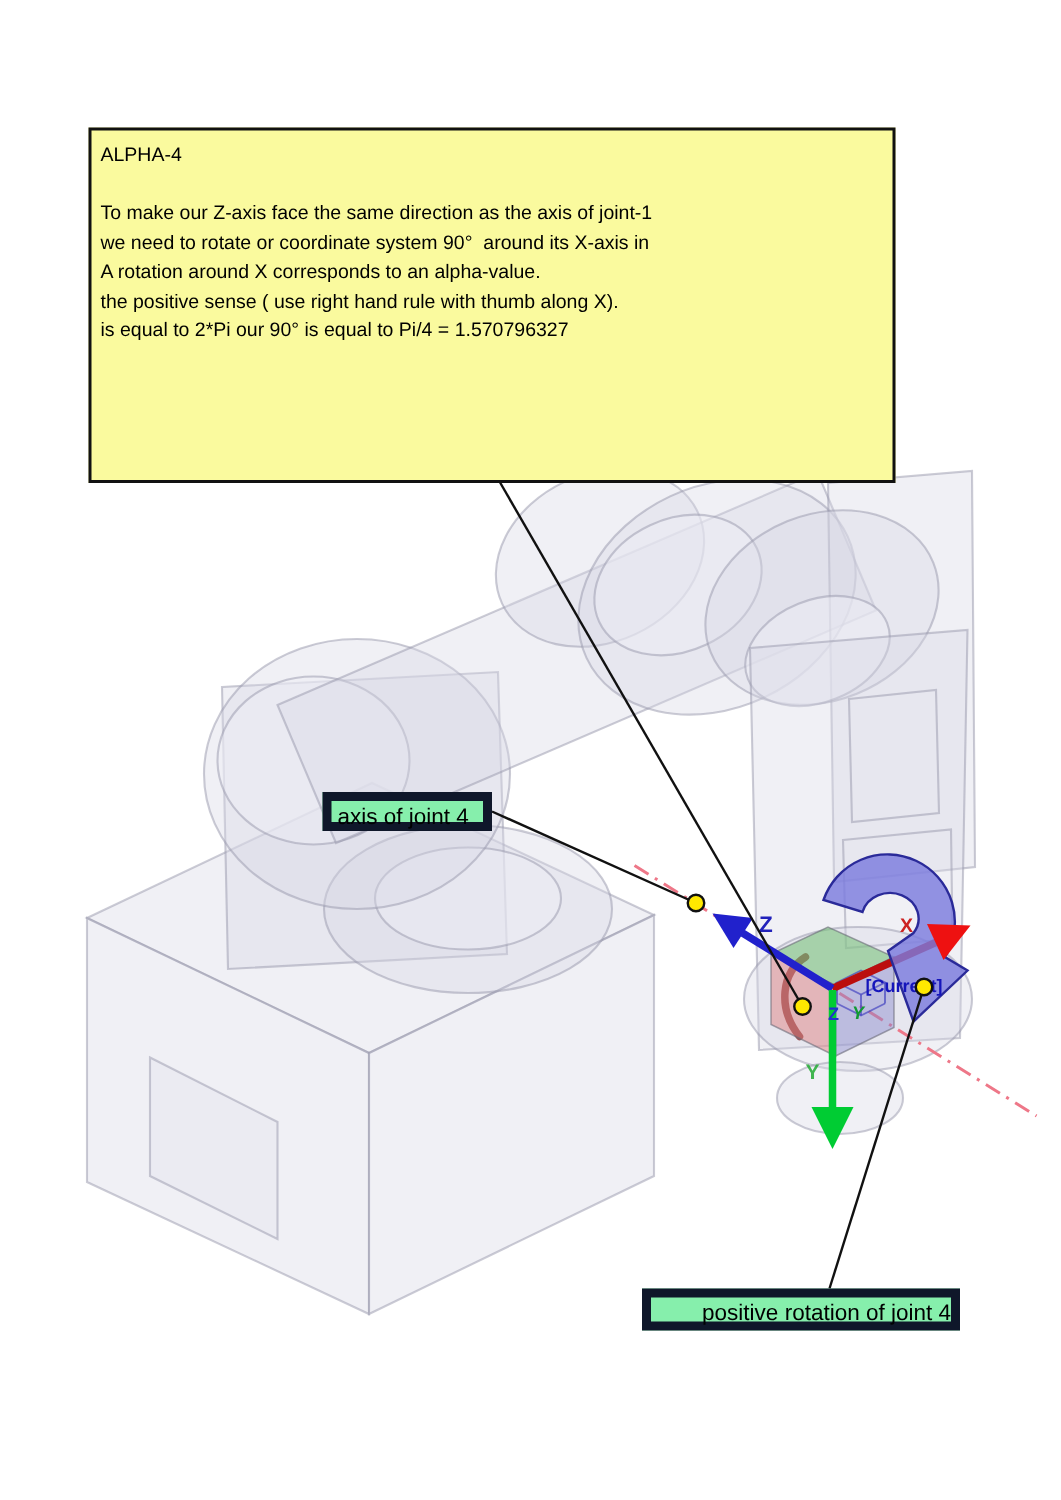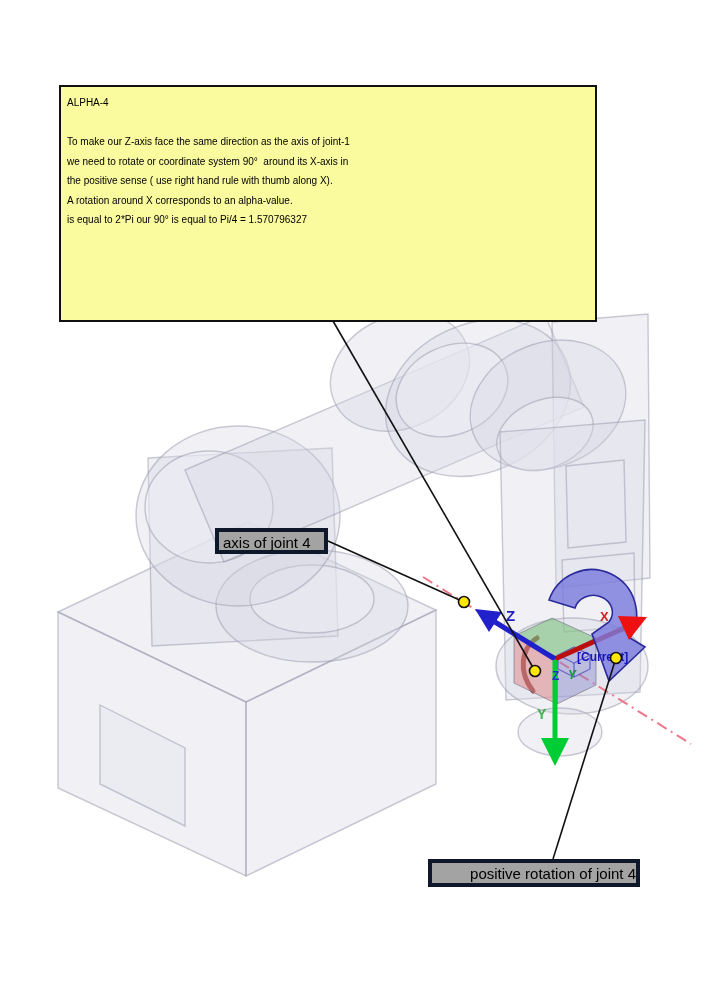--- a/index.html
+++ b/index.html
@@ -4,27 +4,27 @@
 <style>
   html,body{margin:0;padding:0;background:#ffffff;}
   .stage{
     position:relative;width:707px;height:1000px;overflow:hidden;
     background:#ffffff;font-family:"Liberation Sans",sans-serif;color:#000;
   }
   .stage svg{position:absolute;left:0;top:0;}
   .note-box{
     position:absolute;left:59px;top:85px;width:538px;height:237px;
     box-sizing:border-box;background:#FAFA9E;border:2px solid #111;
-    padding:6px 5px 0 6px;font-size:10px;line-height:19.5px;
+    padding:6px 5px 0 6px;font-size:13px;line-height:19.5px;
   }
   .note-line{white-space:pre;}
   .spacer-line{height:19.5px;}
   .callout-label{
-    position:absolute;box-sizing:border-box;background:#a3a3a3;
-    border:4px solid #0f172a;font-size:15px;line-height:21px;
+    position:absolute;box-sizing:border-box;background:#86efac;
+    border:6px solid #0f172a;font-size:15px;line-height:21px;
     white-space:pre;padding-left:4px;
   }
   .callout-label.axis{left:215px;top:528px;width:113px;height:26px;}
   .callout-label.rotation{left:428px;top:859px;width:212px;height:28px;padding-left:5px;text-align:right;}
   text{font-family:"Liberation Sans",sans-serif;}
 </style>
 </head>
 <body>
 
 <div class="stage">
@@ -98,22 +98,22 @@
     <circle cx="464" cy="602" r="5.5" fill="#FFE800" stroke="#111" stroke-width="1.6"></circle>
     <circle cx="535" cy="671" r="5.5" fill="#FFE800" stroke="#111" stroke-width="1.6"></circle>
     <circle cx="616" cy="658" r="5.5" fill="#FFE800" stroke="#111" stroke-width="1.6"></circle>
   </svg>
 
   <div class="note-box">
     <div class="note-line">ALPHA-4</div>
     <div class="spacer-line"></div>
     <div class="note-line">To make our Z-axis face the same direction as the axis of joint-1</div>
     <div class="note-line">we need to rotate or coordinate system 90°  around its X-axis in</div>
+    <div class="note-line">A rotation around X corresponds to an alpha-value.</div>
     <div class="note-line">the positive sense ( use right hand rule with thumb along X).</div>
-    <div class="note-line">A rotation around X corresponds to an alpha-value.</div>
     <div class="note-line">is equal to 2*Pi our 90° is equal to Pi/4 = 1.570796327</div>
     <div class="spacer-line"></div>
   </div>
 
   <div class="callout-label axis">axis of joint 4</div>
   <div class="callout-label rotation">positive rotation of joint 4</div>
 
 </div>
 
 </body></html>

